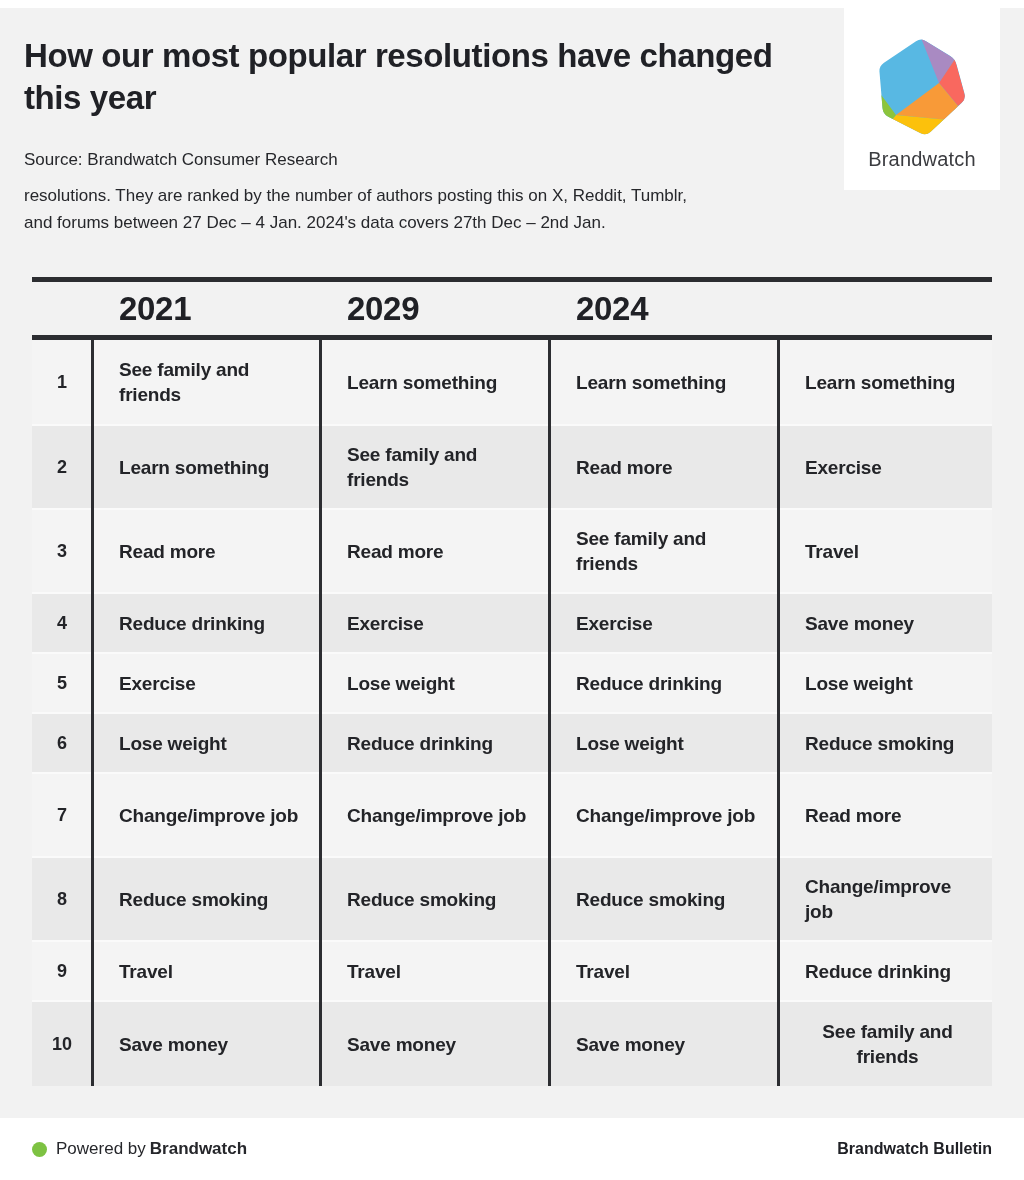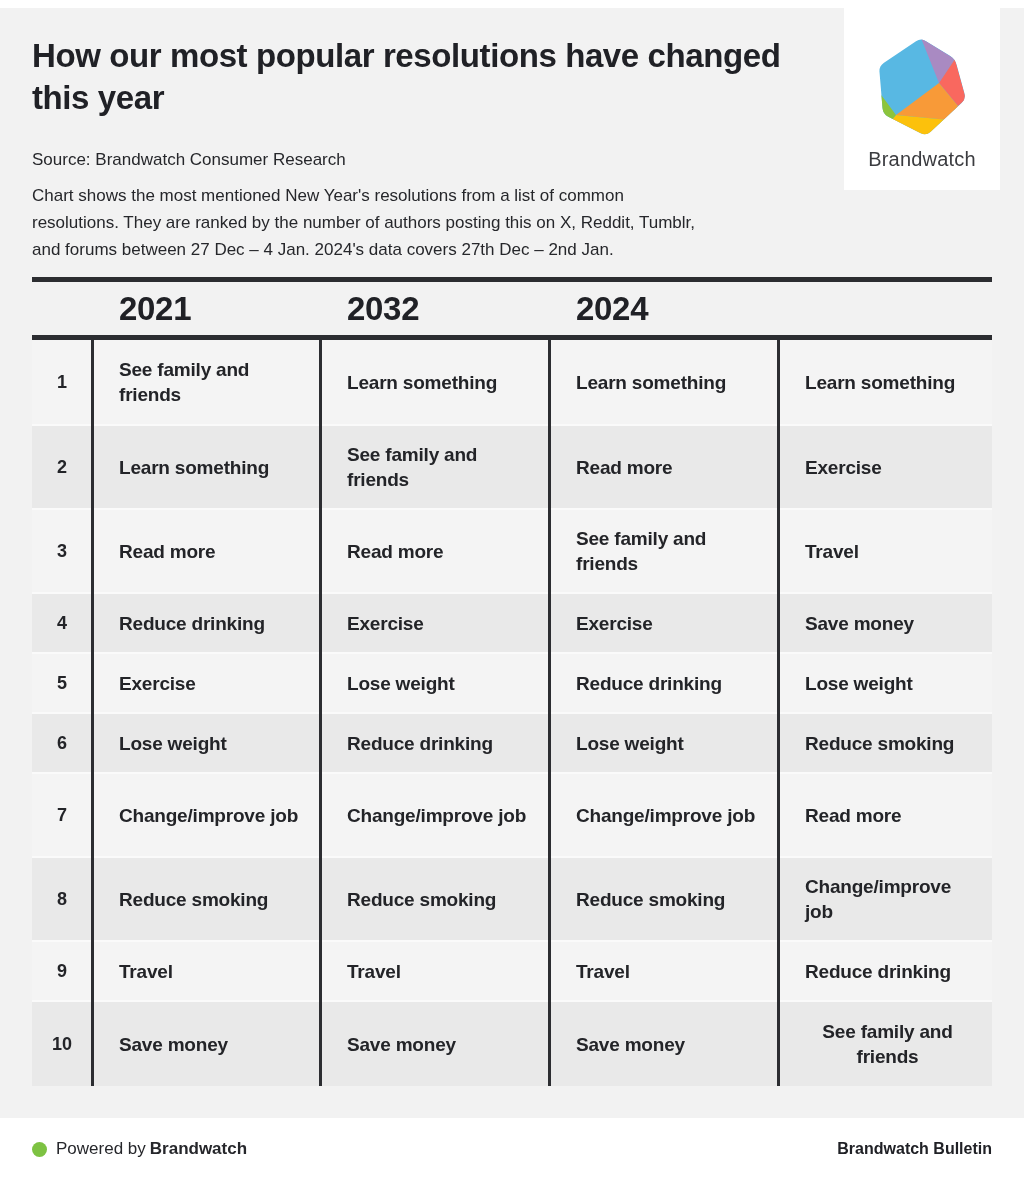--- a/index.html
+++ b/index.html
@@ -1,20 +1,20 @@
 <!DOCTYPE html>
 <html><head>
 <meta charset="utf-8">
 <style>
   html,body{margin:0;padding:0;background:#ffffff;}
   .page{position:relative;width:1024px;height:1180px;background:#ffffff;overflow:hidden;
         font-family:"Liberation Sans",sans-serif;color:#26272b;}
   .main{position:absolute;top:8px;left:0;width:1024px;height:1110px;background:#f2f2f2;}
   
-  .header{position:relative;height:269px;box-sizing:border-box;padding:27px 32px 0 32px;}
+  .header{position:relative;height:269px;box-sizing:border-box;padding:27px 32px 0 24px;}
   .title{font-size:33px;line-height:42px;font-weight:700;color:#202126;letter-spacing:-0.4px;}
   .source{margin-top:30px;font-size:17px;line-height:22px;color:#26272b;}
   .desc{margin-top:11px;font-size:17px;line-height:27px;color:#26272b;max-width:810px;}
   .logo-card{position:absolute;top:0;right:24px;width:156px;height:182px;background:#ffffff;
              display:flex;flex-direction:column;align-items:center;}
   .logo-card svg.hex{margin-top:28px;display:block;}
   .logo-label{margin-top:12px;font-size:20px;color:#3b3c40;letter-spacing:0.2px;}
   
   .rule{height:5px;background:#2c2d31;margin:0 32px;}
   .thead{margin:0 32px;height:53px;display:grid;grid-template-columns:60px 228px 229px 229px 212px;
@@ -46,21 +46,20 @@
 <div class="page">
   <div class="main">
 
     <div class="header">
       <div class="title">
         <div>How our most popular resolutions have changed</div>
         <div>this year</div>
       </div>
       <div class="source">Source: Brandwatch Consumer Research</div>
       <div class="desc">
-        <div>Chart shows the most mentioned New Year's resolutions from a list of common</div>
         <div>resolutions. They are ranked by the number of authors posting this on X, Reddit, Tumblr,</div>
         <div>and forums between 27 Dec – 4 Jan. 2024's data covers 27th Dec – 2nd Jan.</div>
       </div>
 
       <div class="logo-card">
         <svg class="hex" width="88" height="100" viewBox="0 0 88 100">
           <defs>
             <clipPath id="hexclip">
               <path d="M 38 5.3 Q 43 2 48.1 5.2 L 71.9 19.8 Q 77 23 78.6 28.8 L 86.4 57.2 Q 88 63 83.6 67.1 L 52.4 95.9 Q 48 100 42.7 97.3 L 10.3 80.7 Q 5 78 4.5 72 L 1.5 36 Q 1 30 6 26.7 Z"></path>
             </clipPath>
@@ -76,21 +75,21 @@
         </svg>
         <div class="logo-label">Brandwatch</div>
       </div>
     </div>
 
     <div class="rule"></div>
 
     <div class="thead">
       <div></div>
       <div class="ylabel">2021</div>
-      <div class="ylabel">2032</div>
+      <div class="ylabel">2029</div>
       <div class="ylabel">2024</div>
     </div>
 
     <div class="rule"></div>
 
     <div class="tbody">
       <div class="vline vl1"></div>
       <div class="vline vl2"></div>
       <div class="vline vl3"></div>
       <div class="vline vl4"></div>

